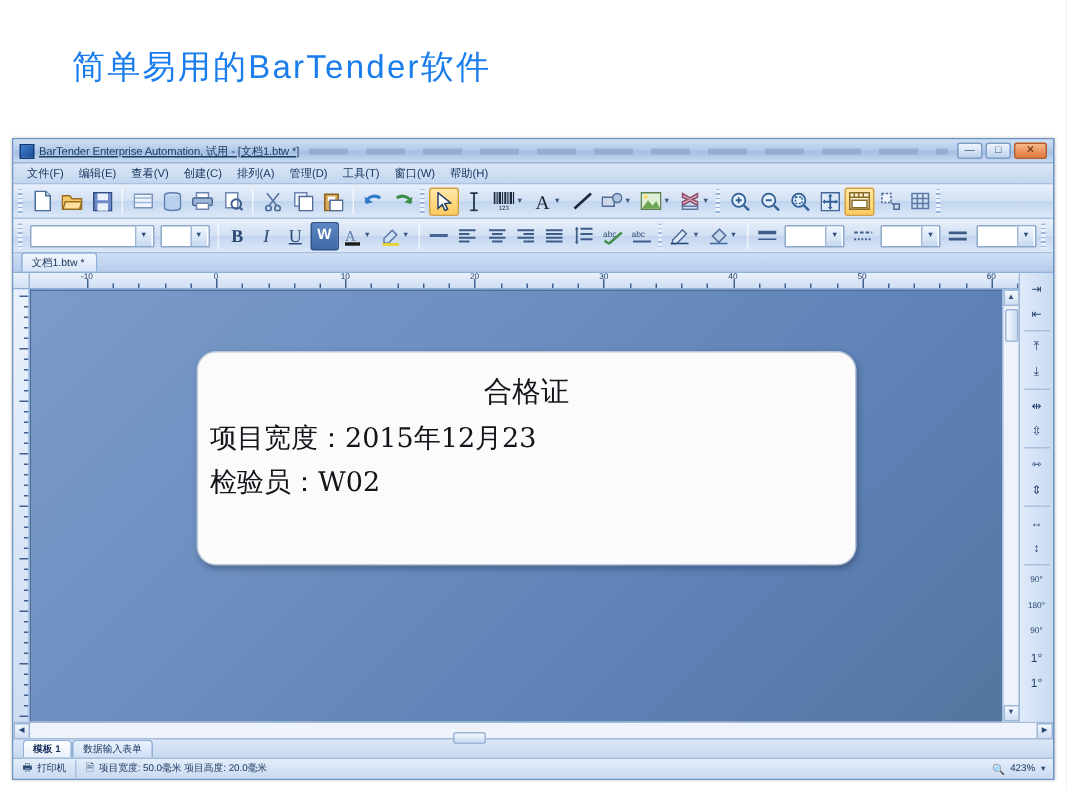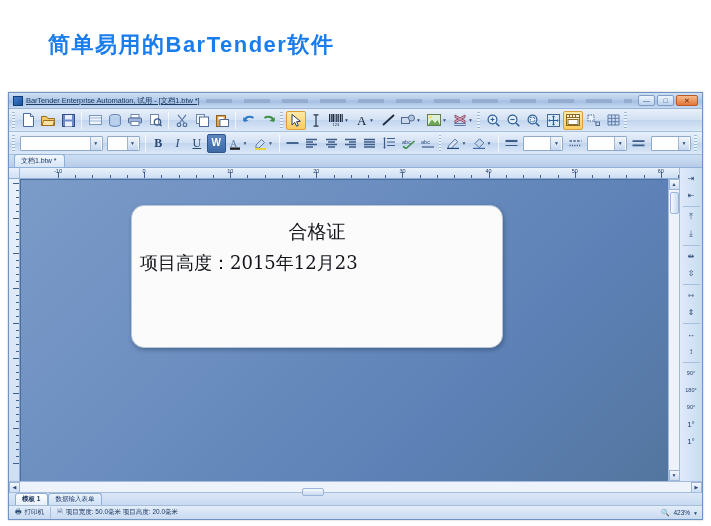--- a/index.html
+++ b/index.html
@@ -8,21 +8,21 @@
     width:711px; height:526px;
     background:#ffffff;
     font-family:"Liberation Sans","DejaVu Sans",sans-serif;
     overflow:hidden;
     position:relative;
   }
 
   
   #page-title {
     position:absolute; left:48px; top:30px;
-    font-size:22px; font-weight:bold; letter-spacing:1.5px;
+    font-size:22px; font-weight:normal; letter-spacing:1.5px;
     color:#1a7ded;
     white-space:nowrap;
   }
 
   
   #app-window {
     position:absolute; left:8px; top:92px;
     width:695px; height:428px;
     border:1px solid #6f93c3;
     background:#d6e3f5;
@@ -177,22 +177,22 @@
   .vtick.min { width:3px; }
 
   .canvas {
     flex:1; position:relative; min-width:0;
     background:linear-gradient(135deg,#7b9bc8 0%,#6f91c2 30%,#5d81b6 70%,#53769f 100%);
     border-top:1px solid #4d6e9c;
     border-left:1px solid #4d6e9c;
     overflow:hidden;
   }
   .label-card {
-    position:absolute; left:110px; top:25px;
-    width:372px; height:143px;
+    position:absolute; left:110px; top:40px;
+    width:440px; height:143px;
     background:#fbfbfb;
     border:1px solid #b9c6d8;
     border-radius:13px;
     box-shadow:1px 2px 4px rgba(20,35,60,.35);
     padding-top:6px;
   }
   .lbl-line { color:#12141a; white-space:nowrap; }
   .lbl-title {
     text-align:center; font-size:19px; margin-top:7px;
     font-family:"DejaVu Serif","Liberation Serif",serif;
@@ -317,20 +317,31 @@
     <div class="app-icon"></div>
     <div class="titlebar-text">BarTender Enterprise Automation, 试用 - [文档1.btw *]</div>
     <div class="titlebar-ghost"></div>
     <div class="winbtns">
       <div class="winbtn">—</div>
       <div class="winbtn">□</div>
       <div class="winbtn close">✕</div>
     </div>
   </div>
 
+  <div class="menubar">
+    <div class="menu-item">文件(F)</div>
+    <div class="menu-item">编辑(E)</div>
+    <div class="menu-item">查看(V)</div>
+    <div class="menu-item">创建(C)</div>
+    <div class="menu-item">排列(A)</div>
+    <div class="menu-item">管理(D)</div>
+    <div class="menu-item">工具(T)</div>
+    <div class="menu-item">窗口(W)</div>
+    <div class="menu-item">帮助(H)</div>
+  </div>
 
   <div class="toolbar">
     <div class="grip"></div>
 
     <div class="tbtn">
       <svg width="13" height="14" viewBox="0 0 13 14">
           <path d="M1.5 .5h7l3 3v10h-10z" fill="#fff" stroke="#4a6d9b"></path>
           <path d="M8.5 .5v3h3" fill="#dce8f7" stroke="#4a6d9b"></path>
         </svg>
     </div>
@@ -769,21 +780,22 @@
             <div class="vtick min" style="top: 256px;"></div>
             <div class="vtick min" style="top: 263px;"></div>
             <div class="vtick min" style="top: 270px;"></div>
             <div class="vtick min" style="top: 277px;"></div>
             <div class="vtick maj" style="top: 284px;"></div>
           </div>
 
         <div class="canvas">
           <div class="label-card">
             <div class="lbl-line lbl-title">合格证</div>
-            <div class="lbl-line lbl-exp">项目高度：2015年12月23</div>
+            <div class="lbl-line lbl-exp">项目宽度：2015年12月23</div>
+            <div class="lbl-line lbl-insp">检验员：W02</div>
           </div>
         </div>
 
         <div class="vscroll">
           <div class="sb-btn">▲</div>
           <div class="sb-thumb"></div>
           <div class="sb-track"></div>
           <div class="sb-btn">▼</div>
         </div>
       </div>

